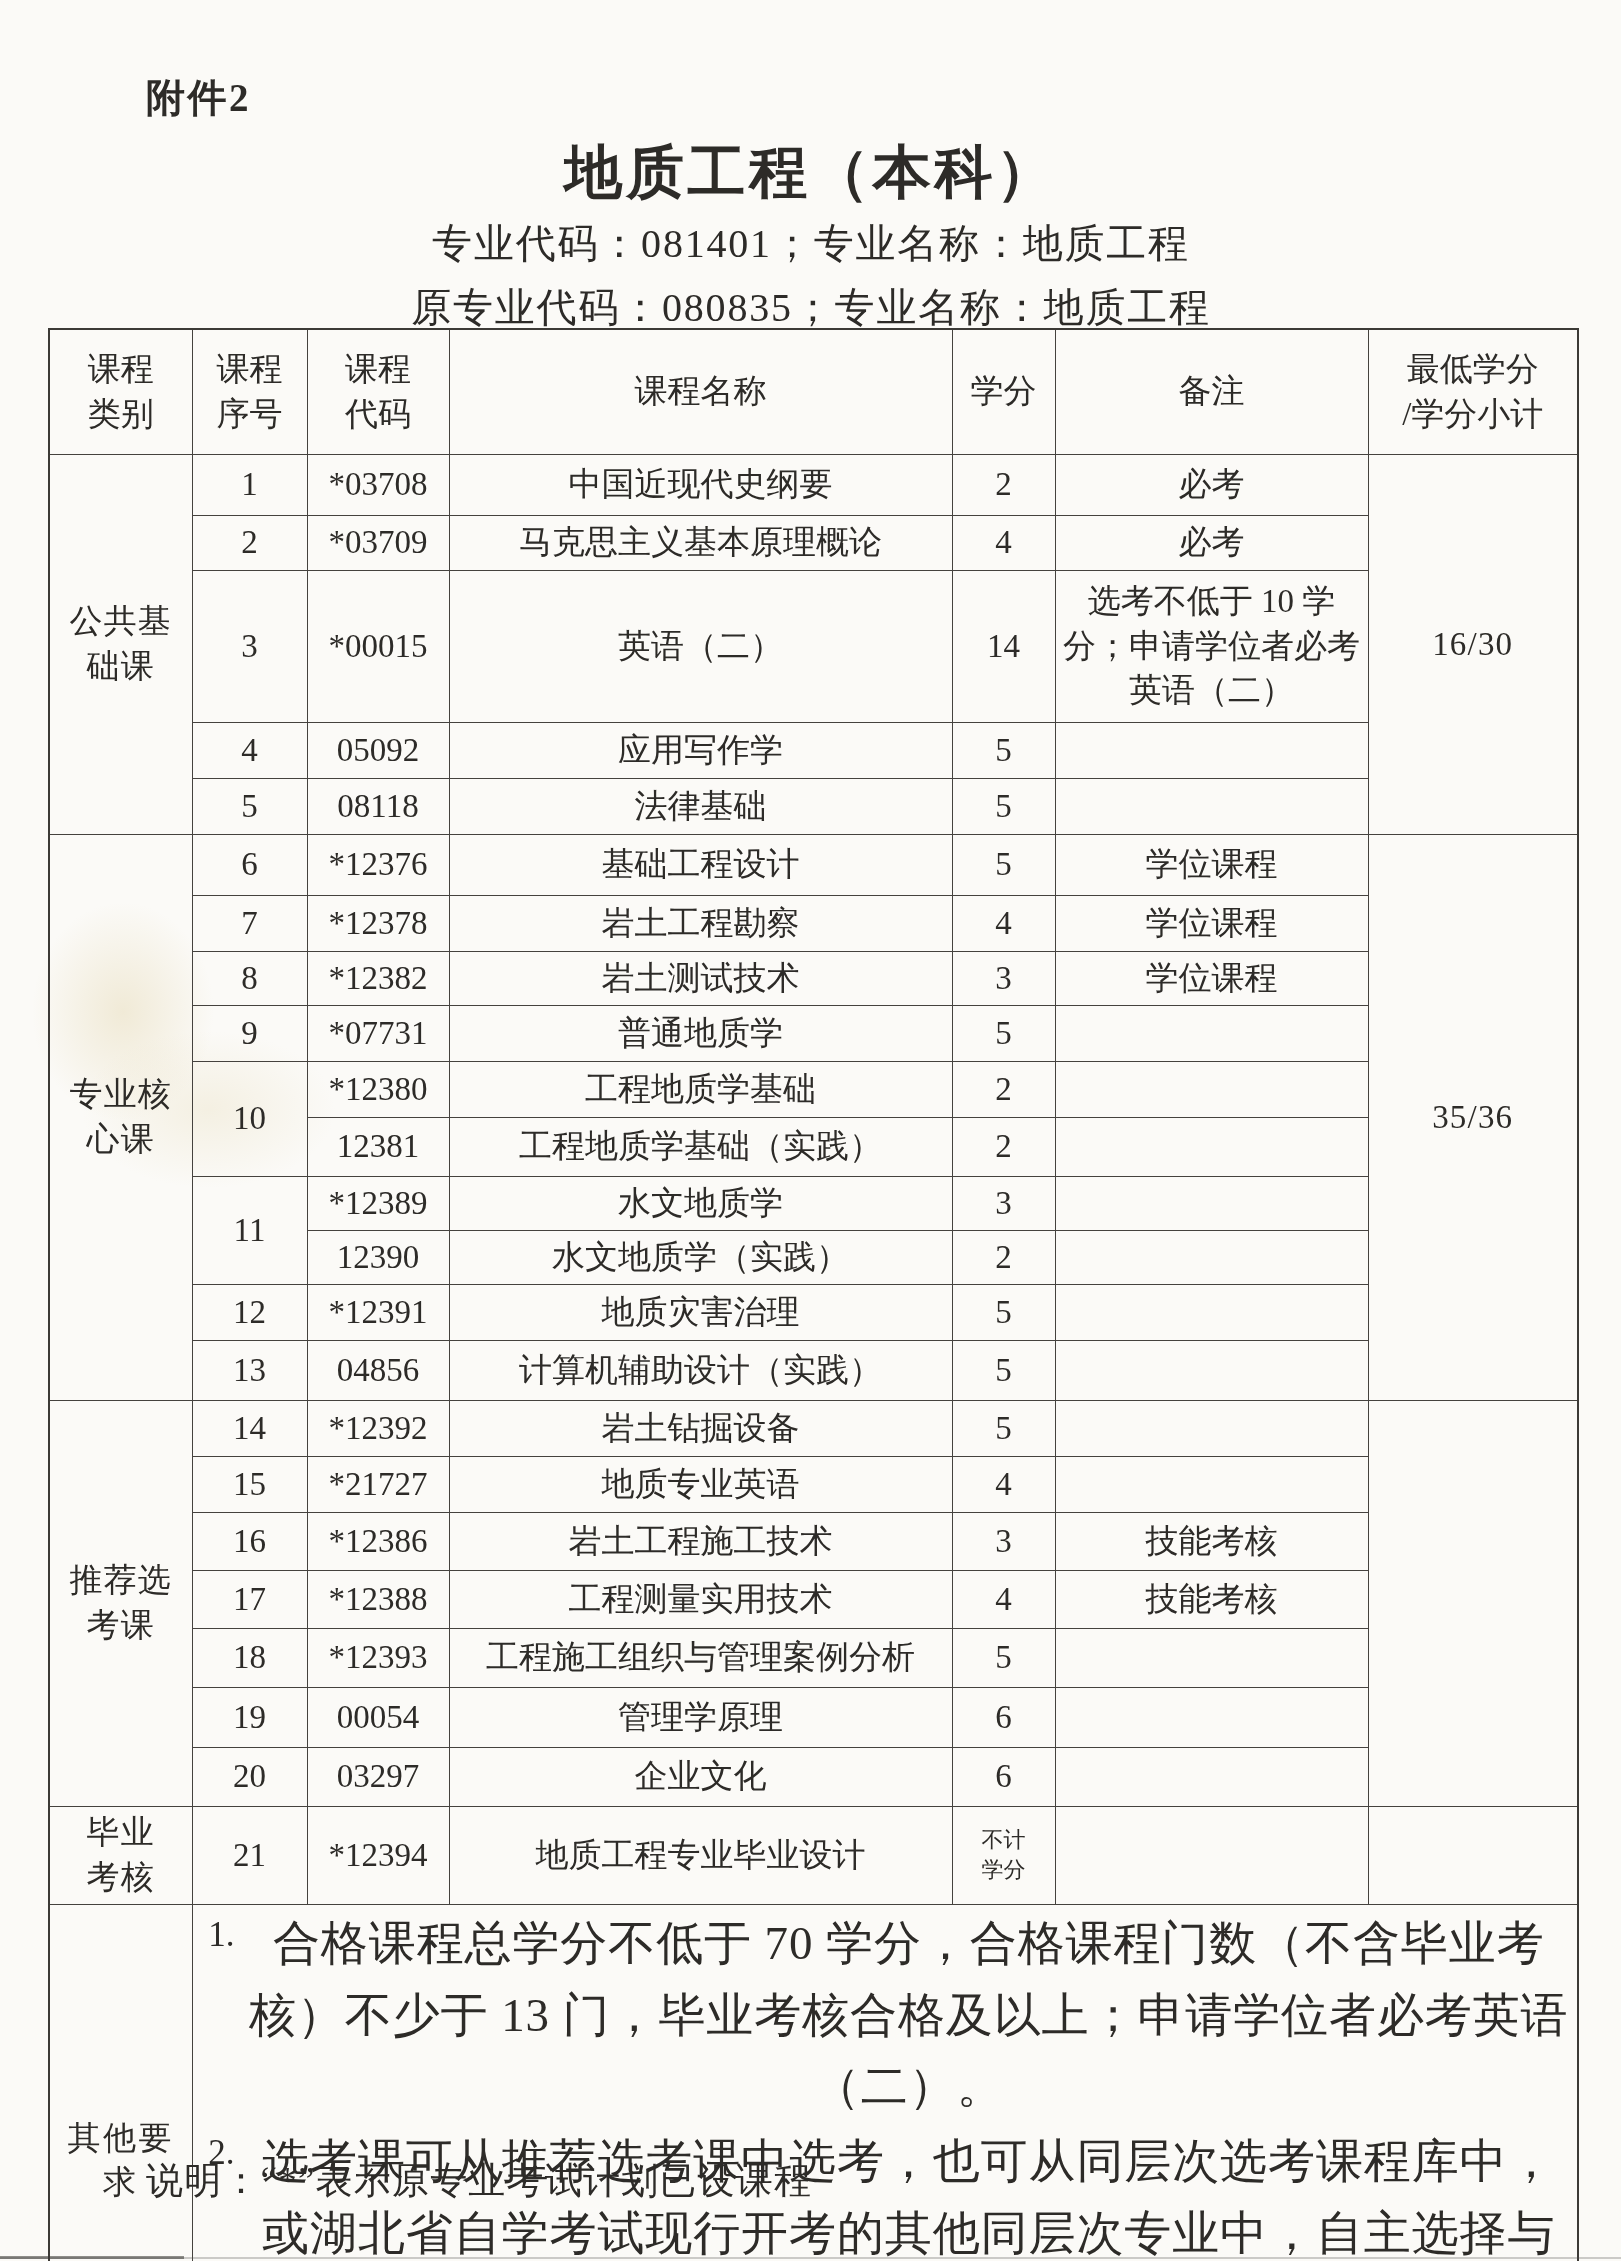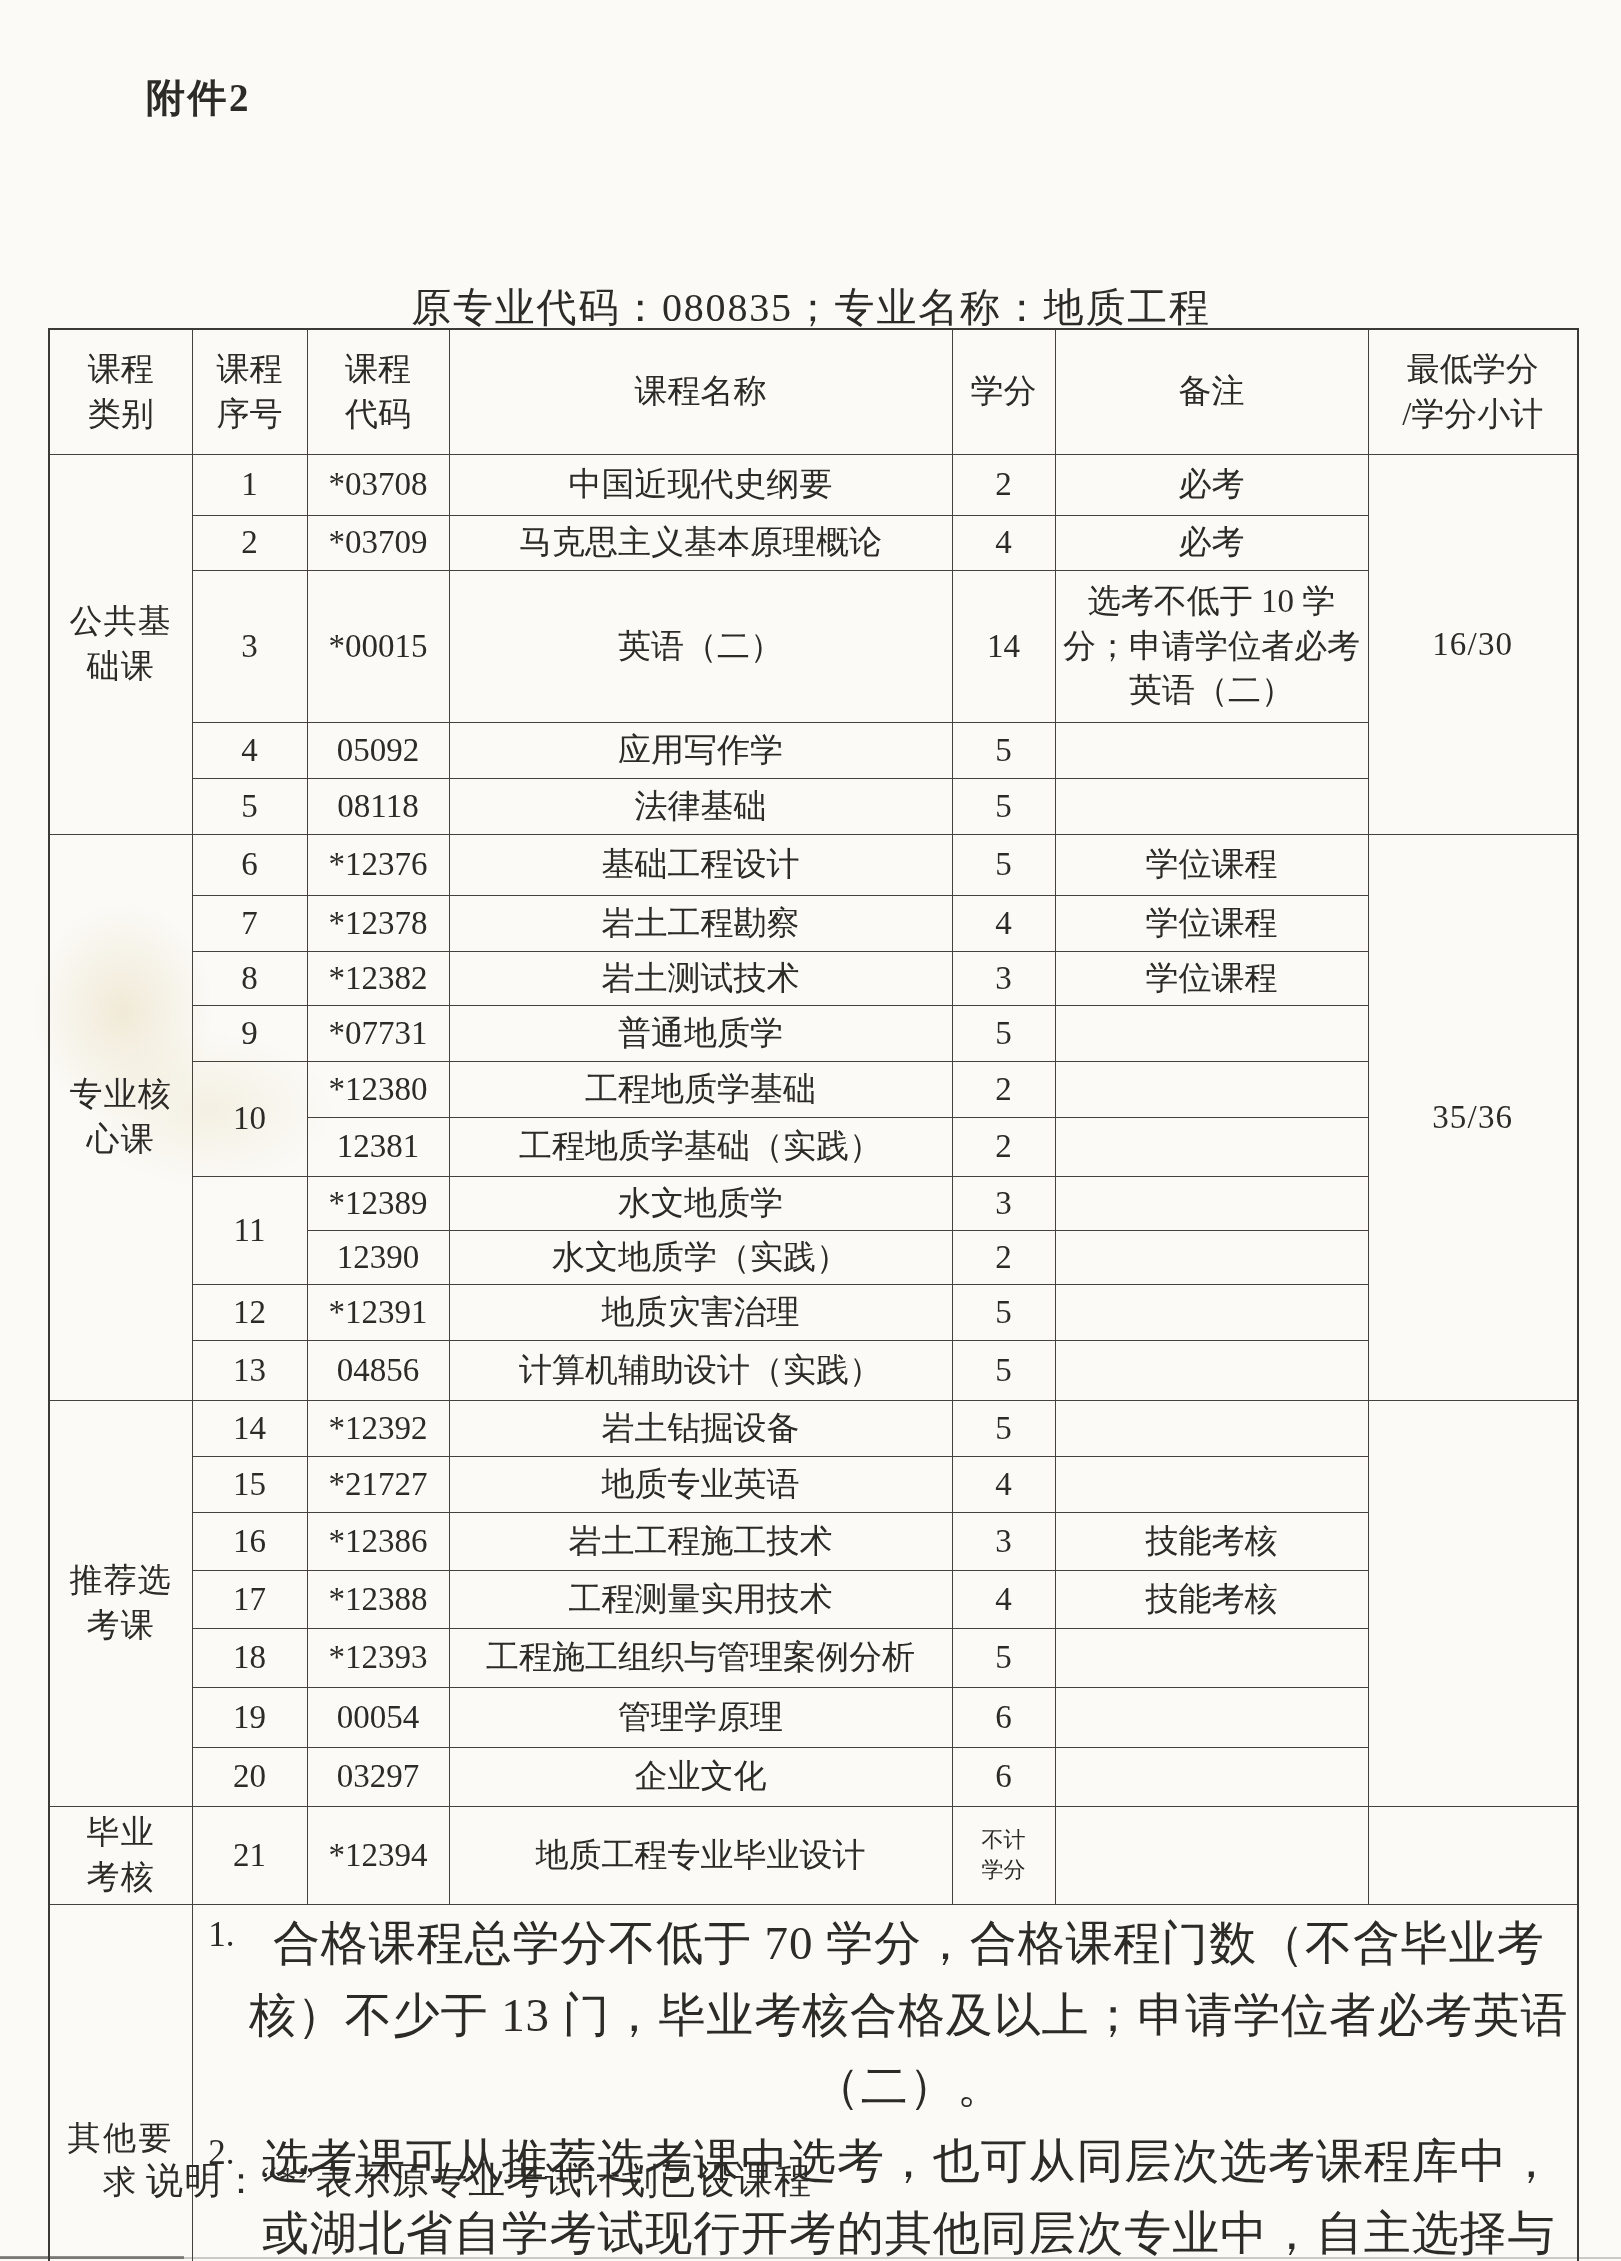--- a/index.html
+++ b/index.html
@@ -65,20 +65,22 @@
   }
 </style>
 </head>
 <body>
 
 <div class="sheet">
   <div class="stain-a"></div>
   <div class="stain-b"></div>
 
   <div class="attachment">附件2</div>
+  <div class="doc-title">地质工程（本科）</div>
+  <div class="doc-sub sub1">专业代码：081401；专业名称：地质工程</div>
   <div class="doc-sub sub2">原专业代码：080835；专业名称：地质工程</div>
 
   <table class="course">
     <colgroup>
       <col style="width:143px">
         <col style="width:115px">
         <col style="width:142px">
       <col style="width:503px">
         <col style="width:103px">
         <col style="width:313px">

